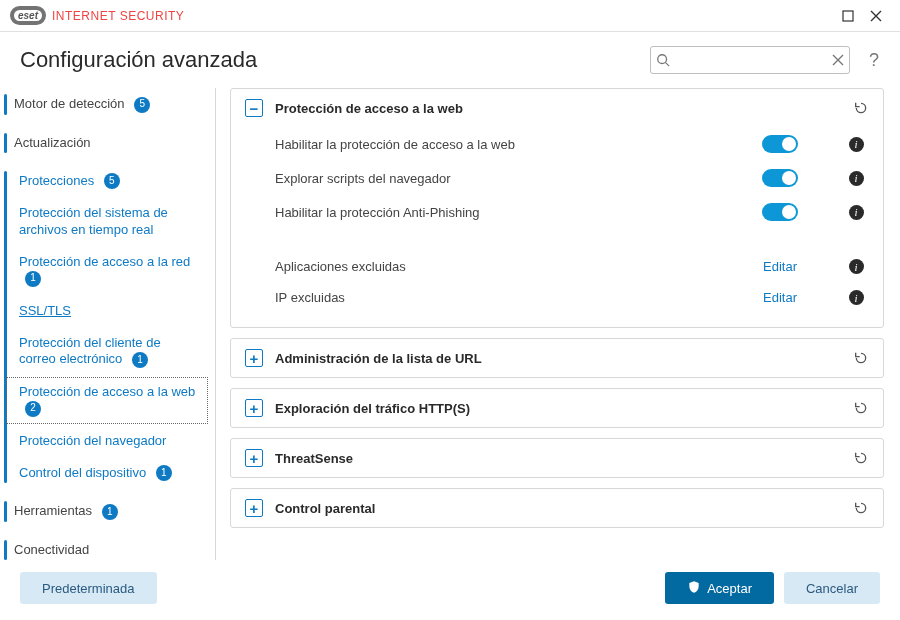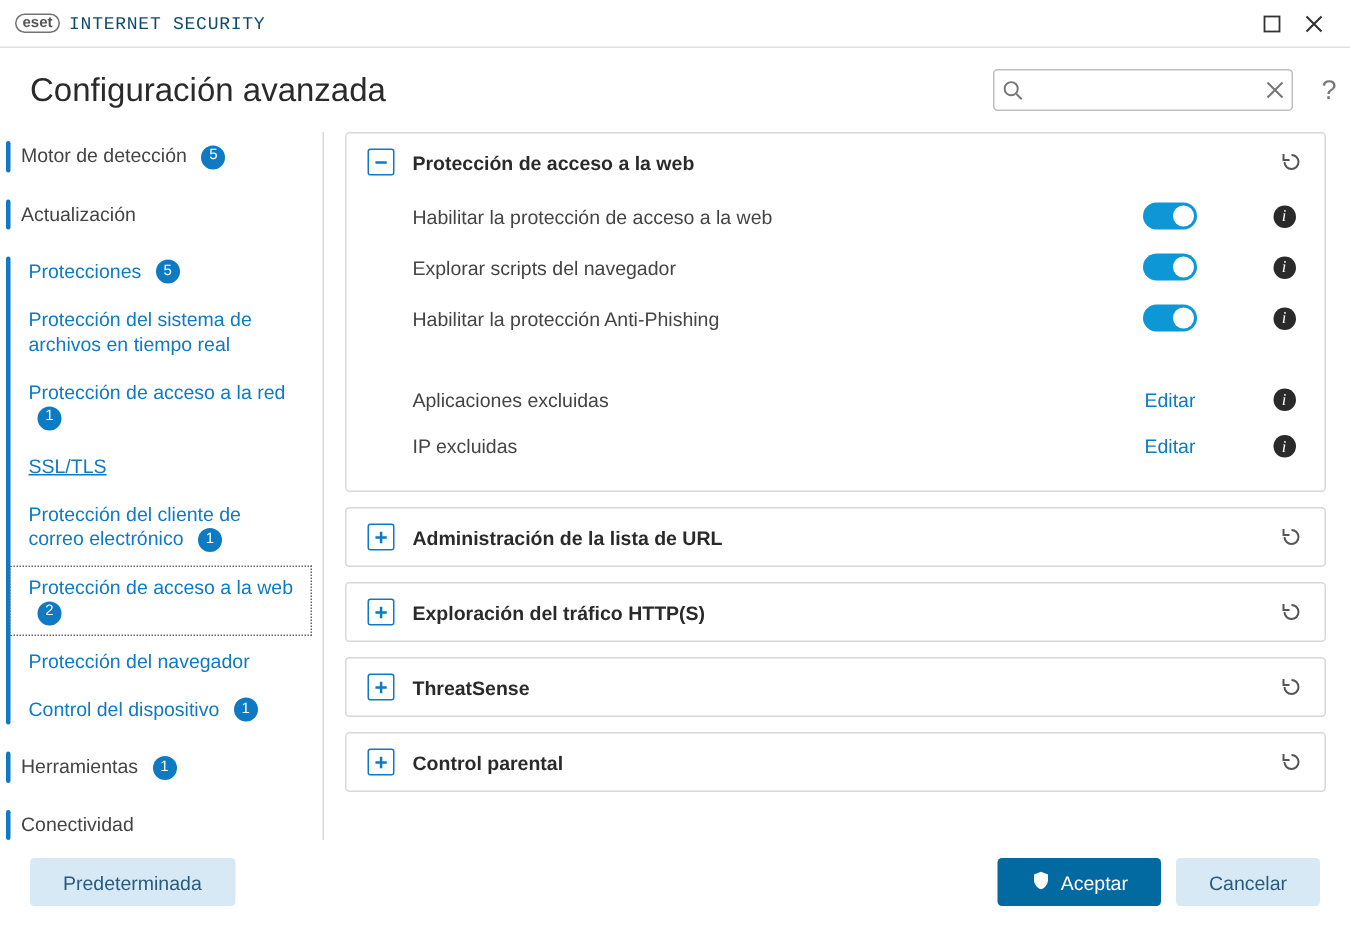--- a/index.html
+++ b/index.html
@@ -14,29 +14,29 @@
     overflow: hidden;
   }
   .titlebar {
     height: 32px;
     display: flex;
     align-items: center;
     padding: 0 10px;
     border-bottom: 1px solid #e0e0e0;
   }
   .titlebar .logo { display: flex; align-items: center; gap: 6px; }
-  .titlebar .brand-product { font-size: 12px; color: #0c4a6e; letter-spacing: 0.5px; font-family: Liberation Mono, monospace; }
+  .titlebar .brand-product { font-size: 12px; color: #ef4444; letter-spacing: 0.5px; }
   .titlebar .spacer { flex: 1; }
   .winbtn { width: 28px; height: 28px; display: inline-flex; align-items: center; justify-content: center; color: #333; }
   .winbtn svg { width: 12px; height: 12px; }
 
   .header-row {
     display: flex;
     align-items: center;
-    padding: 14px 4px 14px 20px;
+    padding: 14px 16px 14px 20px;
     gap: 14px;
   }
   .page-title {
     font-size: 22px;
     font-weight: 400;
     color: #2a2a2a;
     flex: 1;
   }
   .search-wrap {
     position: relative;
@@ -217,23 +217,24 @@
   .btn-secondary { background: #d7e9f5; color: #2a5a80; }
 
   .info-dot {
     width: 15px; height: 15px; border-radius: 50%;
     background: #2a2a2a; color: #fff;
     display: inline-flex; align-items: center; justify-content: center;
     font-size: 11px; font-style: italic; font-family: Georgia, serif;
   }
 
   .eset-pill {
-    border: 1px solid #737373; border-radius: 10px;
+    border: 4px solid #737373; border-radius: 10px;
     padding: 0 4px; font-size: 10px; font-weight:700;
     color: #555;
+    font-style: italic;
   }
 </style>
 </head>
 <body>
 
 <div class="titlebar">
   <div class="logo">
     <span class="eset-pill">eset</span>
     <span class="brand-product">INTERNET SECURITY</span>
   </div>

